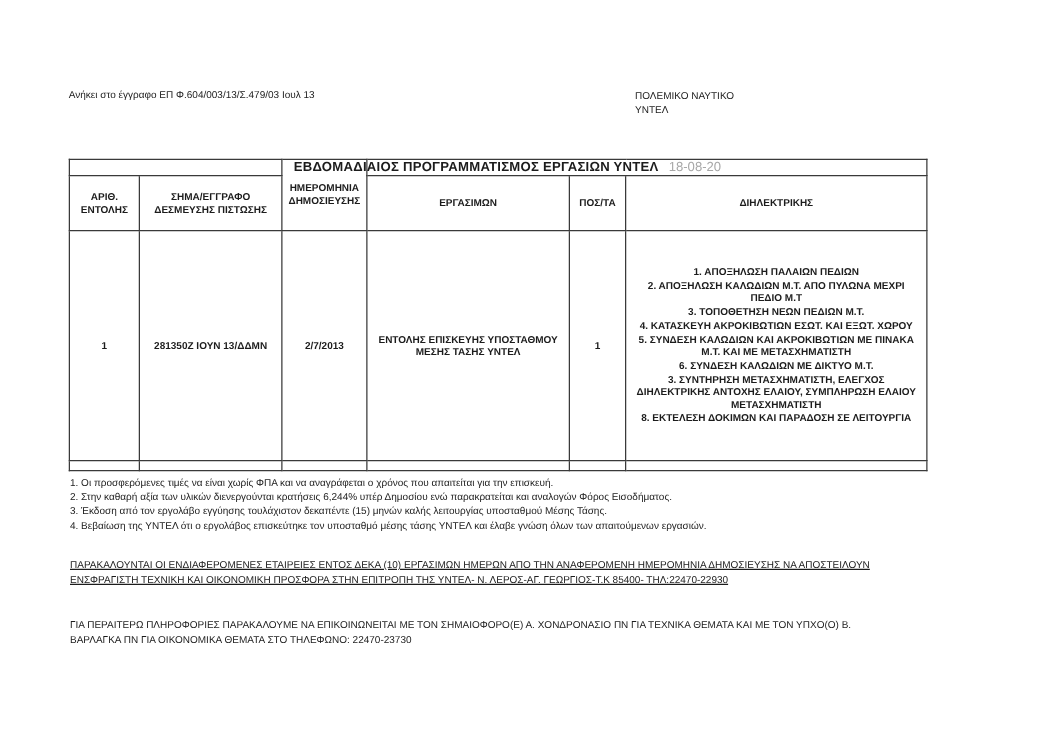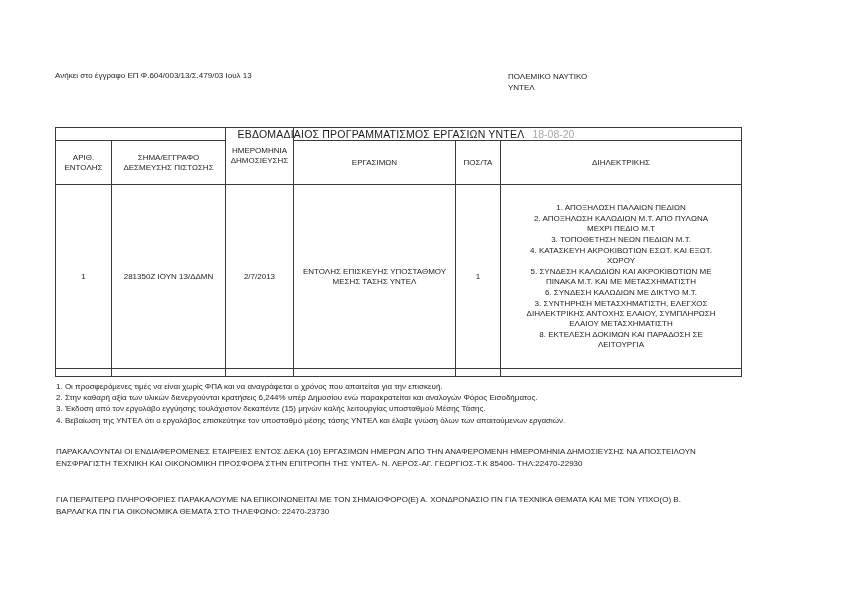--- a/index.html
+++ b/index.html
@@ -15,41 +15,41 @@
 
   .ref-line { position:absolute; left:55px; top:71px; font-size:8px; white-space:nowrap; }
   .org-block { position:absolute; left:508px; top:71px; font-size:8px; line-height:11px; }
 
   .table-wrap { position:absolute; left:55px; top:127px; width:686px; }
   .title-overlay {
     position:absolute; top:0; left:0; width:100%; height:14px;
     display:flex; align-items:center; justify-content:center;
     z-index:2; pointer-events:none; white-space:nowrap;
   }
-  .title-overlay .ttl { font-weight:normal; font-size:10.5px; letter-spacing:.2px;padding-left:16px; }
+  .title-overlay .ttl { font-weight:bold; font-size:10.5px; letter-spacing:.2px;padding-left:16px; }
   .title-overlay .stamp { color:#a8a8a8; font-size:10.5px; margin-left:8px; }
 
-  table { border-collapse:collapse; width:100%; table-layout:fixed; font-size:8px; }
+  table { border-collapse:collapse; width:100%; table-layout:fixed; font-size:8px;font-weight:bold; }
   td {
     border:1px solid #3a3a3a;
     padding:2px 3px;
     vertical-align:middle;
     text-align:center;
     line-height:10px;
   }
   .title-row td { height:13px; padding:0; }
   .header-row td { height:44px; }
   .datecol { overflow-wrap:anywhere; word-break:break-word; line-height:10px; }
   .data-row td { height:184px; }
-  .remarks-cell { padding:2px 20px; }
+  .remarks-cell { padding:2px 5px; }
   .remarks-cell div { margin:0 0 1px 0; }
   .empty-row td { height:8px; padding:0; }
 
   .notes-block { position:absolute; left:56px; top:381px; width:705px; font-size:8px; line-height:11.2px; }
-  .para-1 { position:absolute; left:56px; top:446px; width:640px; font-size:8px; line-height:11.6px; }
+  .para-1 { position:absolute; left:56px; top:446px; width:640px; font-size:8px; line-height:11.6px;text-decoration:underline; }
   .para-2 { position:absolute; left:56px; top:494px; width:640px; font-size:8px; line-height:11.6px; }
 </style>
 </head>
 <body>
 
 <div class="page">
 
   <div class="ref-line">Ανήκει στο έγγραφο ΕΠ Φ.604/003/13/Σ.479/03 Ιουλ 13</div>
 
   <div class="org-block">

